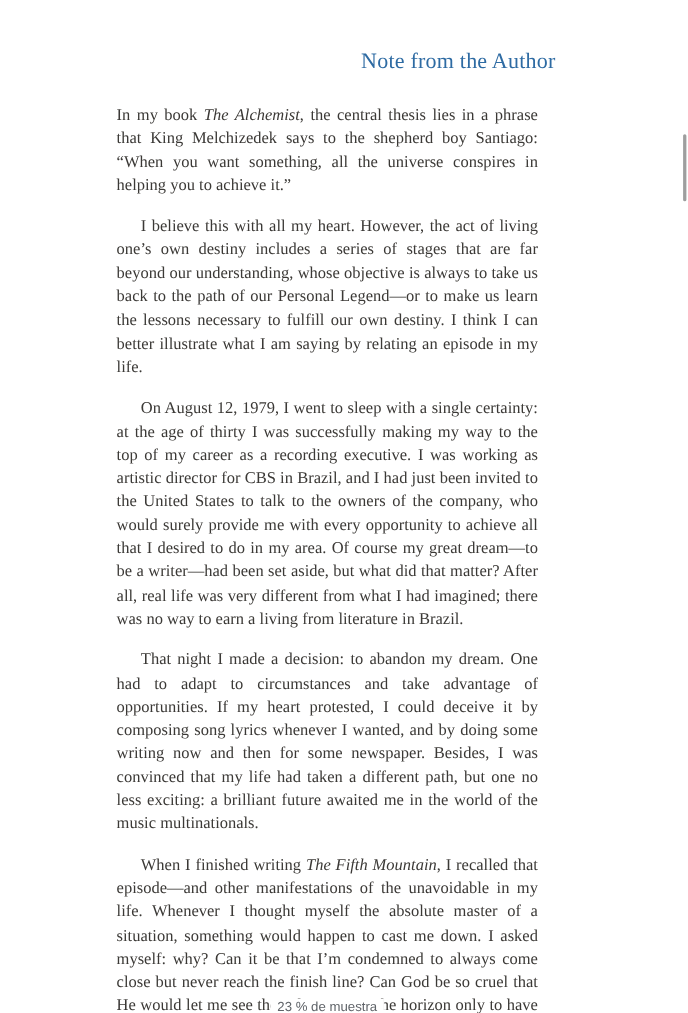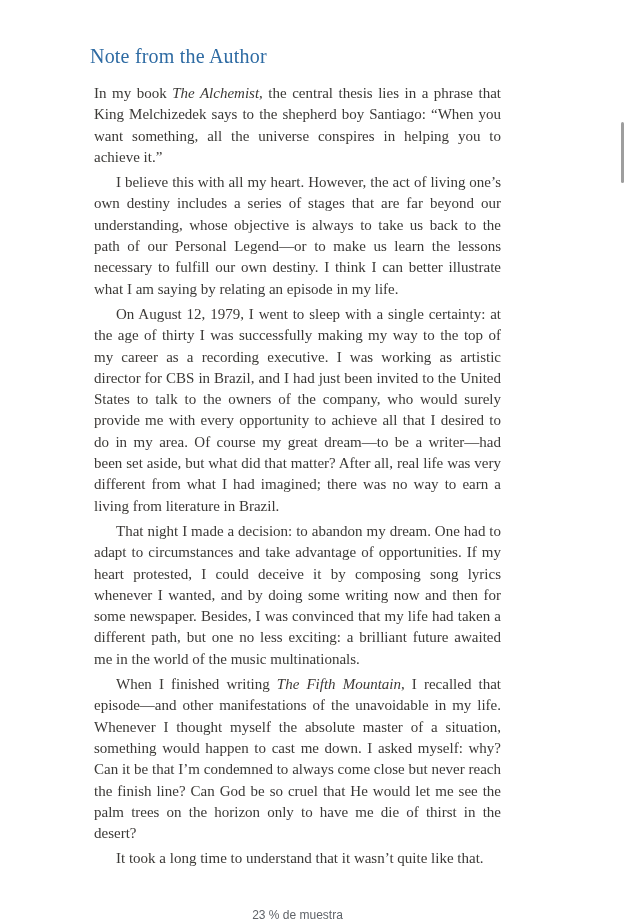--- a/index.html
+++ b/index.html
@@ -16,41 +16,41 @@
   }
   .reader-page {
     position: absolute;
     inset: 0;
   }
   .chapter-title {
     position: absolute;
     top: 30px;
     left: 90px;
     width: 415px;
-    text-align: left;
+    text-align: right;
     font-size: 20px;
     line-height: 26px;
     font-weight: 400;
     color: #2e6ba3;
     letter-spacing: 0.2px;
   }
   .body-text {
     position: absolute;
     top: 79px;
     left: 90px;
     width: 415px;
     font-size: 15px;
     line-height: 21.3px;
     color: #3b3936;
     text-align: justify;
     hyphens: auto;
     -webkit-hyphens: auto;
   }
   .body-text p {
-    margin: 4px;
+    margin: 16px;
     text-indent: 22px;
   }
   .body-text p.no-indent {
     text-indent: 0;
   }
   .body-text .italic {
     font-style: italic;
   }
   .sample-indicator {
     position: absolute;

